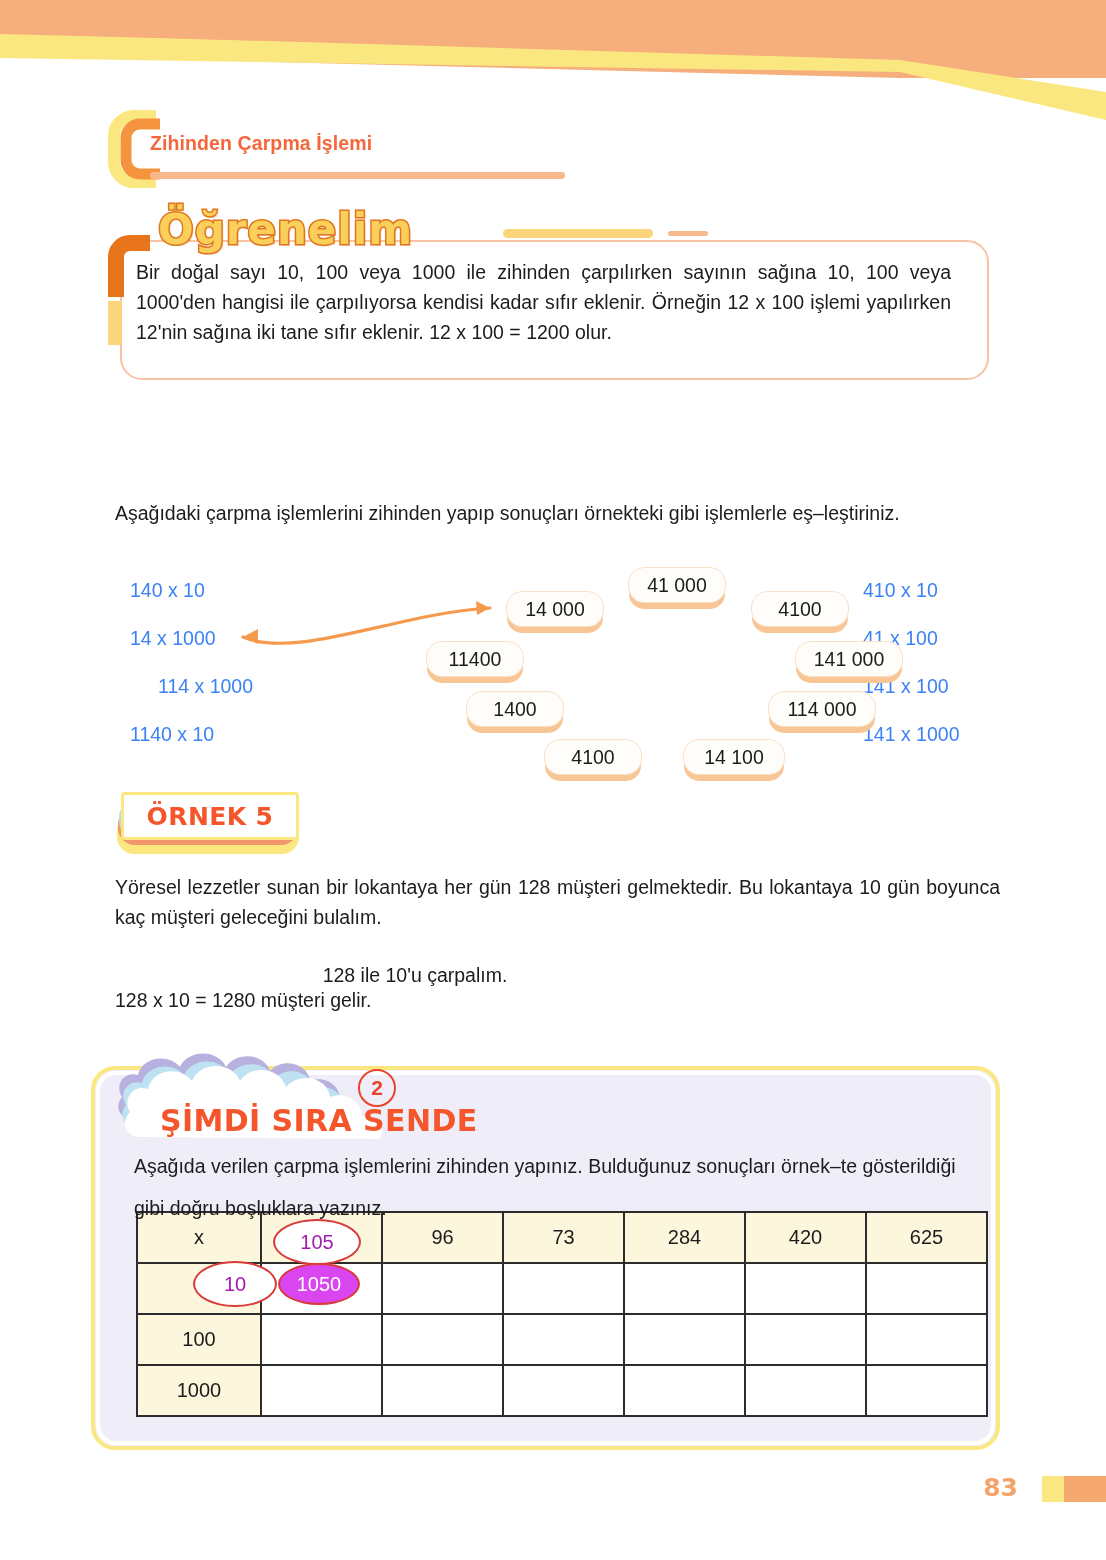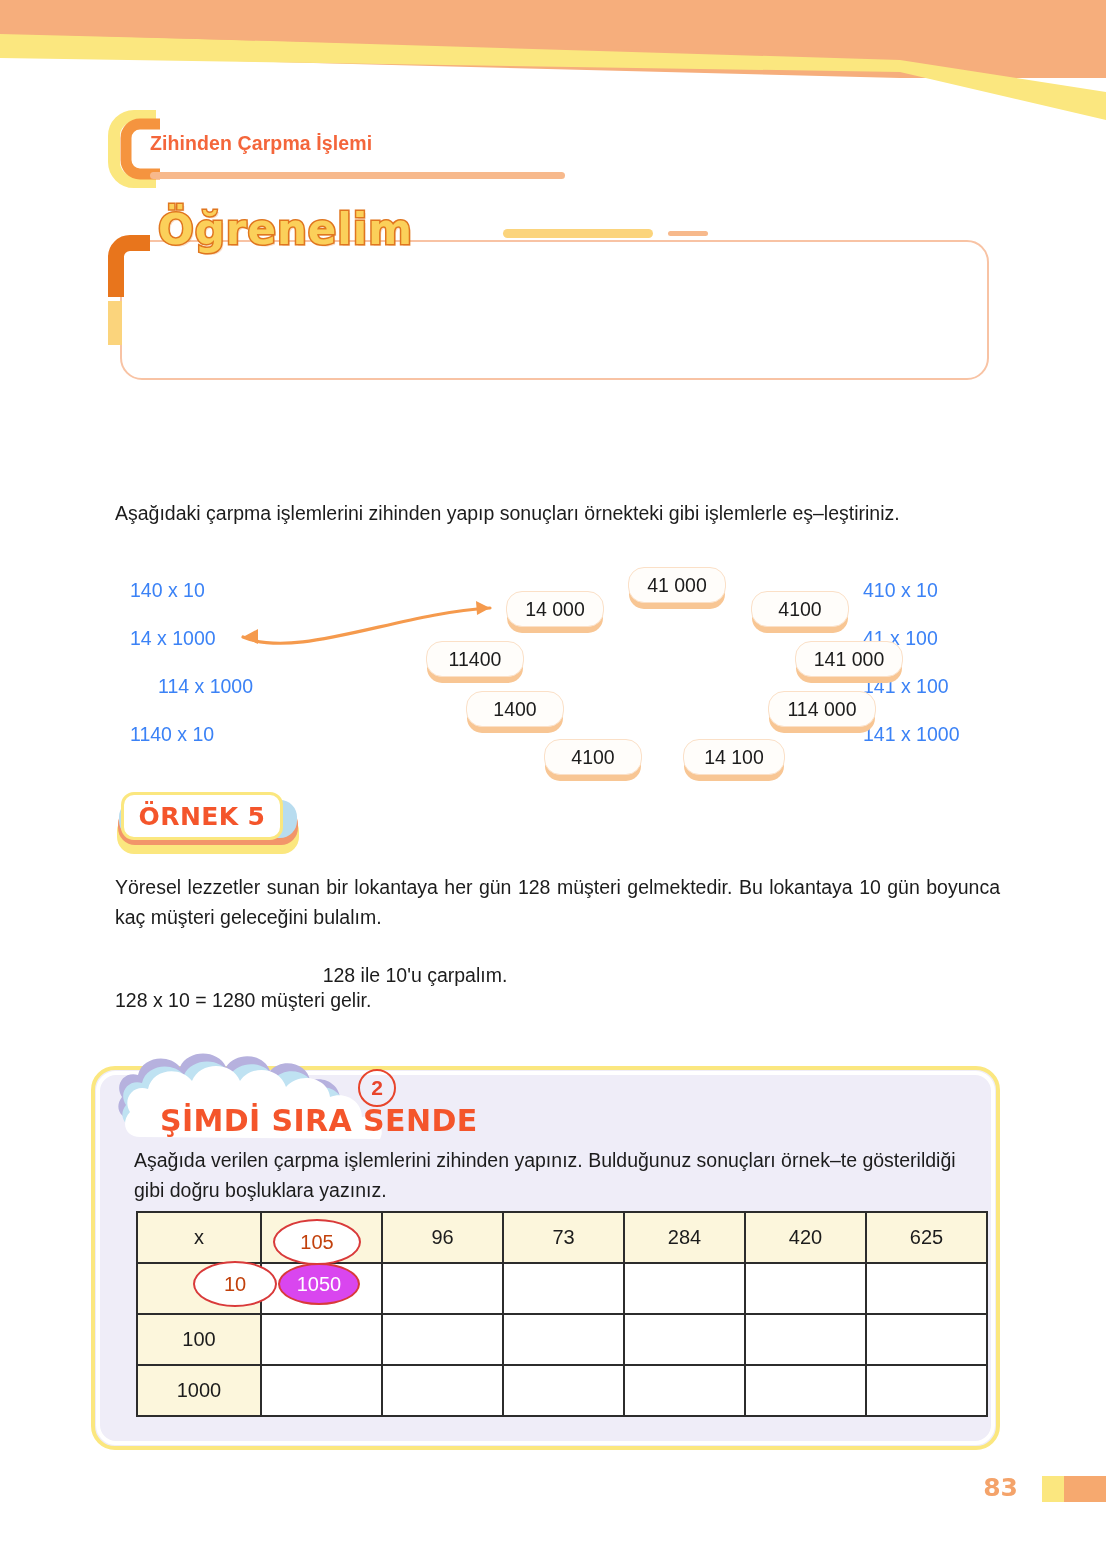--- a/index.html
+++ b/index.html
@@ -66,22 +66,22 @@
   }
   .badge .l-top span{
     color:#fff;font-size:25px;font-weight:bold;letter-spacing:.6px;
     font-family:"DejaVu Sans", sans-serif;
   }
 
   .badge2 .l2-yellow{position:absolute;left:2px;top:22px;width:182px;height:40px;background:#FBE77F;border-radius:17px;}
   .badge2 .l2-orange{position:absolute;left:3px;top:15px;width:180px;height:38px;background:#F2956A;border-radius:17px;}
   .badge2 .l2-blue{position:absolute;left:4px;top:8px;width:178px;height:38px;background:#B8DCEF;border-radius:17px;}
   .badge2 .l2-top{
-    position:absolute;left:6px;top:0;width:162px;height:48px;
-    background:#fff;border:3px solid #FBE77F;border-radius:13px;box-sizing:border-box;
+    position:absolute;left:6px;top:0;width:178px;height:48px;
+    background:#fff;border:3px solid #FBE77F;border-radius:4px;box-sizing:border-box;
     display:flex;align-items:center;justify-content:center;
   }
   .badge2 .l2-top span{
     color:#F4552B;font-size:25px;font-weight:bold;letter-spacing:.4px;
     font-family:"DejaVu Sans", sans-serif;
   }
 
   
   .para{position:absolute;font-size:19.5px;line-height:30px;color:#1c1c1c;}
 
@@ -123,40 +123,40 @@
     white-space:nowrap;z-index:6;
   }
   .num-badge{
     position:absolute;left:270px;top:6px;width:34px;height:34px;
     border:2.6px solid #E8442B;border-radius:50%;
     display:flex;align-items:center;justify-content:center;
     color:#E8442B;font-size:21px;font-weight:bold;background:transparent;z-index:7;
   }
   .sss-text{
     position:absolute;left:46px;top:82px;width:840px;
-    font-size:19.5px;line-height:30px;color:#1c1c1c;z-index:6;
+    font-size:19.5px;line-height:42px;color:#1c1c1c;z-index:6;
   }
 
   
   table.mt{
     position:absolute;left:48px;top:148px;border-collapse:collapse;
   }
   table.mt td{
     border:2.2px solid #2c2c2c;
     width:117px;height:47px;
     text-align:center;vertical-align:middle;
     font-size:20px;color:#1c1c1c;background:#ffffff;
   }
   table.mt td.hd{background:#FCF6DC;}
   table.mt td.first{width:120px;}
 
   .ell{
     position:absolute;border:2.2px solid #D93A3A;border-radius:50%;
     display:flex;align-items:center;justify-content:center;
-    font-size:20px;background:#fff;color:#c2410c;z-index:4;
+    font-size:20px;background:#fff;color:#a21caf;z-index:4;
   }
   .ell.filled{background:#d946ef;color:#fff;border:2.6px solid #D93A3A;}
   .conn{position:absolute;background:#D93A3A;z-index:3;}
 
   
   .pgnum{position:absolute;right:88px;bottom:58px;font-size:25px;font-weight:bold;color:#F4A36A;font-family:"DejaVu Sans",sans-serif;}
   .pg-y{position:absolute;right:42px;bottom:58px;width:22px;height:26px;background:#FBE77F;}
   .pg-o{position:absolute;right:0px;bottom:58px;width:42px;height:26px;background:#F6A96F;}
 </style>
 </head>
@@ -181,20 +181,21 @@
 
   <div class="learnbox">
     <div class="frame"></div>
     <svg class="orangehook" viewBox="0 0 42 62">
       <path d="M42,8 L22,8 A14,14 0 0 0 8,22 L8,62" fill="none" stroke="#E8751C" stroke-width="16"></path>
     </svg>
     <div class="yellowbar"></div>
     <div class="learn-title">Öğrenelim</div>
     <div class="learn-title-rule"></div>
     <div class="learn-title-rule2"></div>
+    <div class="learn-text">Bir doğal sayı 10, 100 veya 1000 ile zihinden çarpılırken sayının sağına 10, 100 veya 1000'den hangisi ile çarpılıyorsa kendisi kadar sıfır eklenir. Örneğin 12 x 100 işlemi yapılırken 12'nin sağına iki tane sıfır eklenir. 12 x 100 = 1200 olur.</div>
   </div>
 
 
   <div class="para" style="left:115px;top:498px;width:880px;text-align:justify;">Aşağıdaki çarpma işlemlerini zihinden yapıp sonuçları örnekteki gibi işlemlerle eş–leştiriniz.</div>
 
   <div class="match">
 
     <svg class="arrowsvg" width="880" height="225">
       <path d="M135,72 C190,95 290,48 382,43" fill="none" stroke="#F59A4D" stroke-width="3.2" stroke-linecap="round"></path>
       <path d="M382,43 L368,36 L369,50 Z" fill="#F59A4D"></path>

